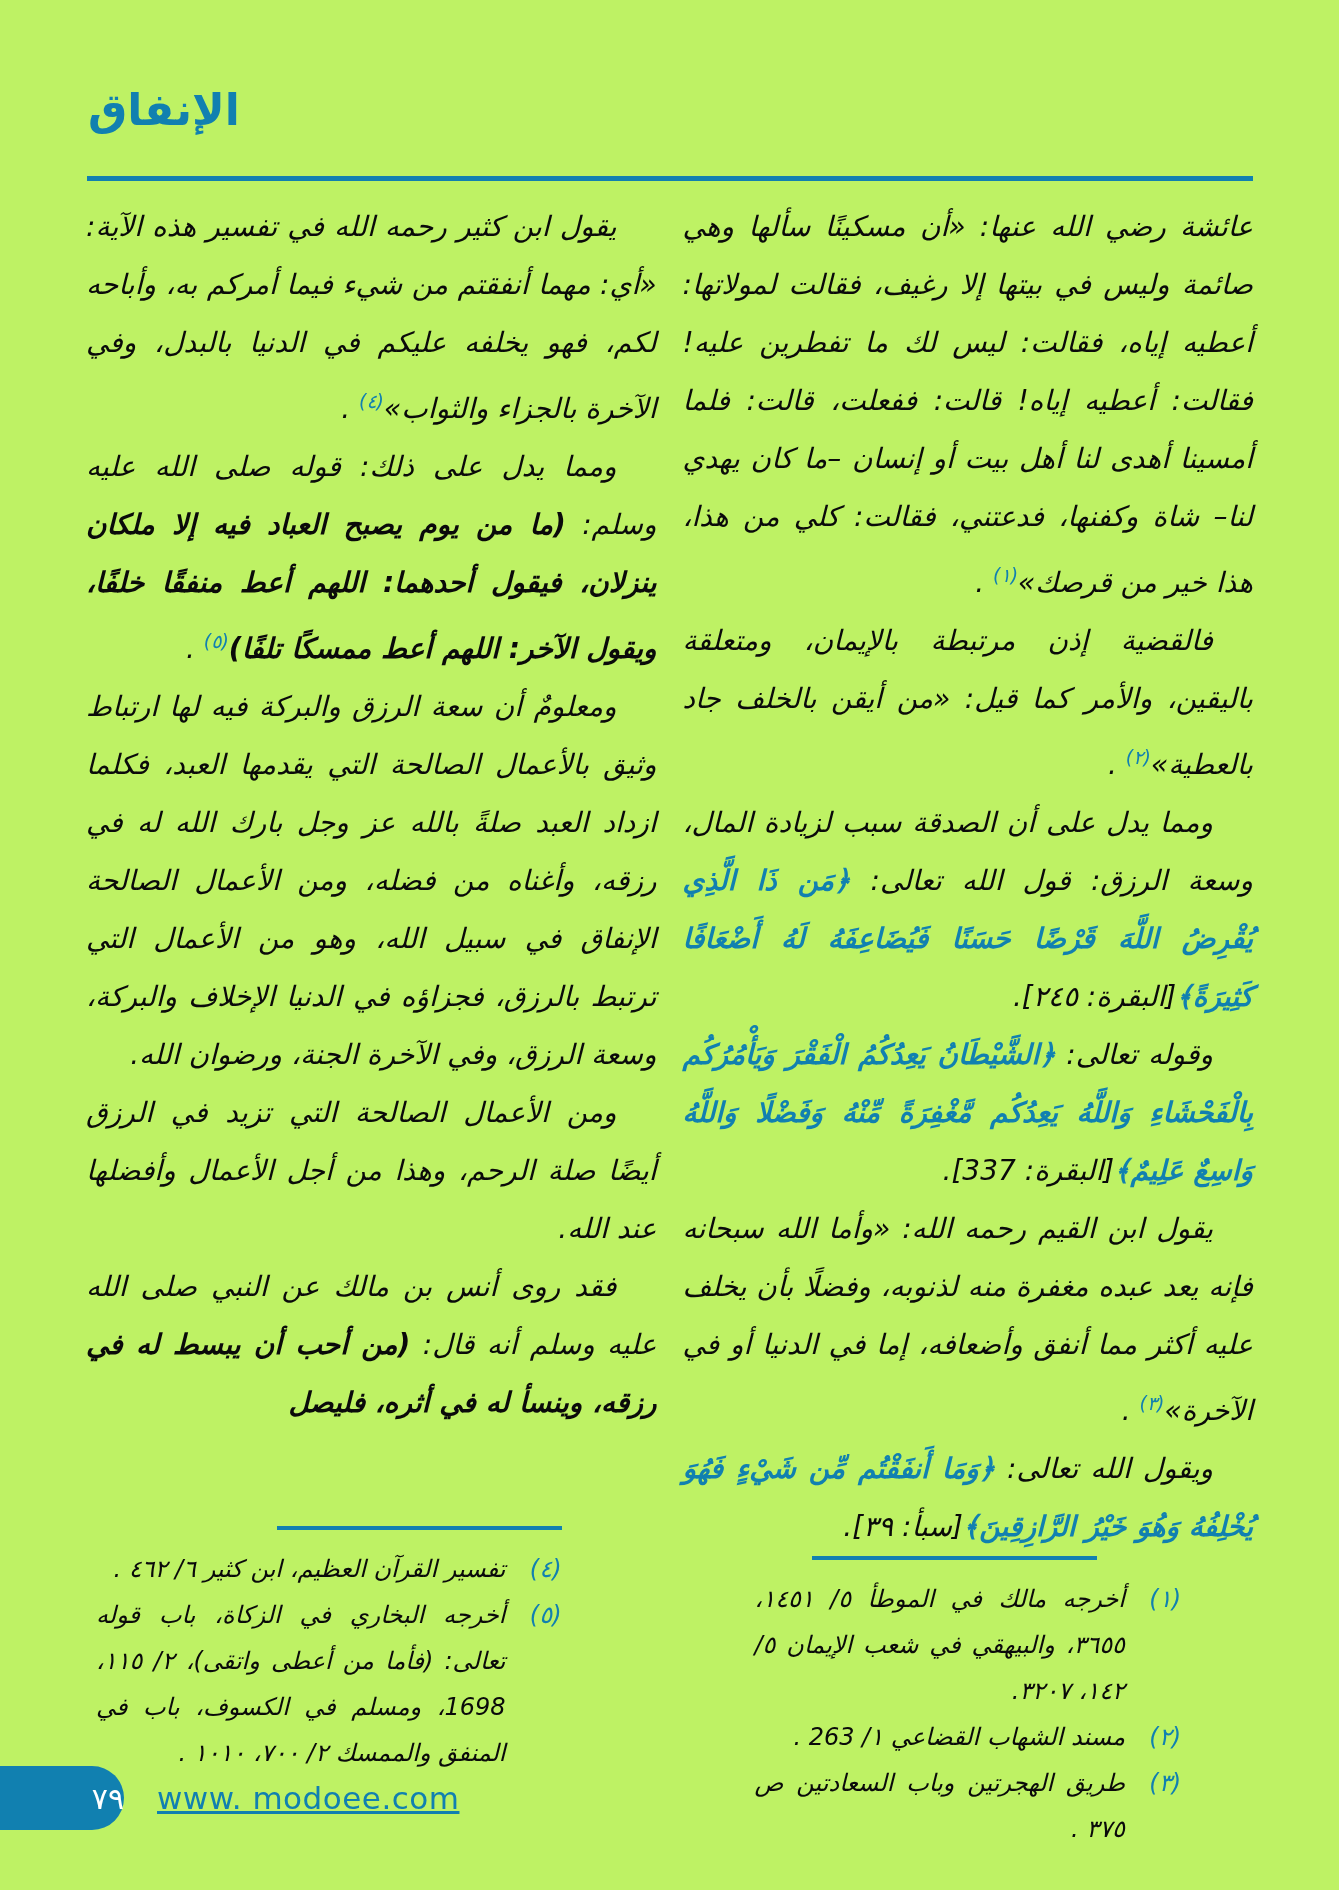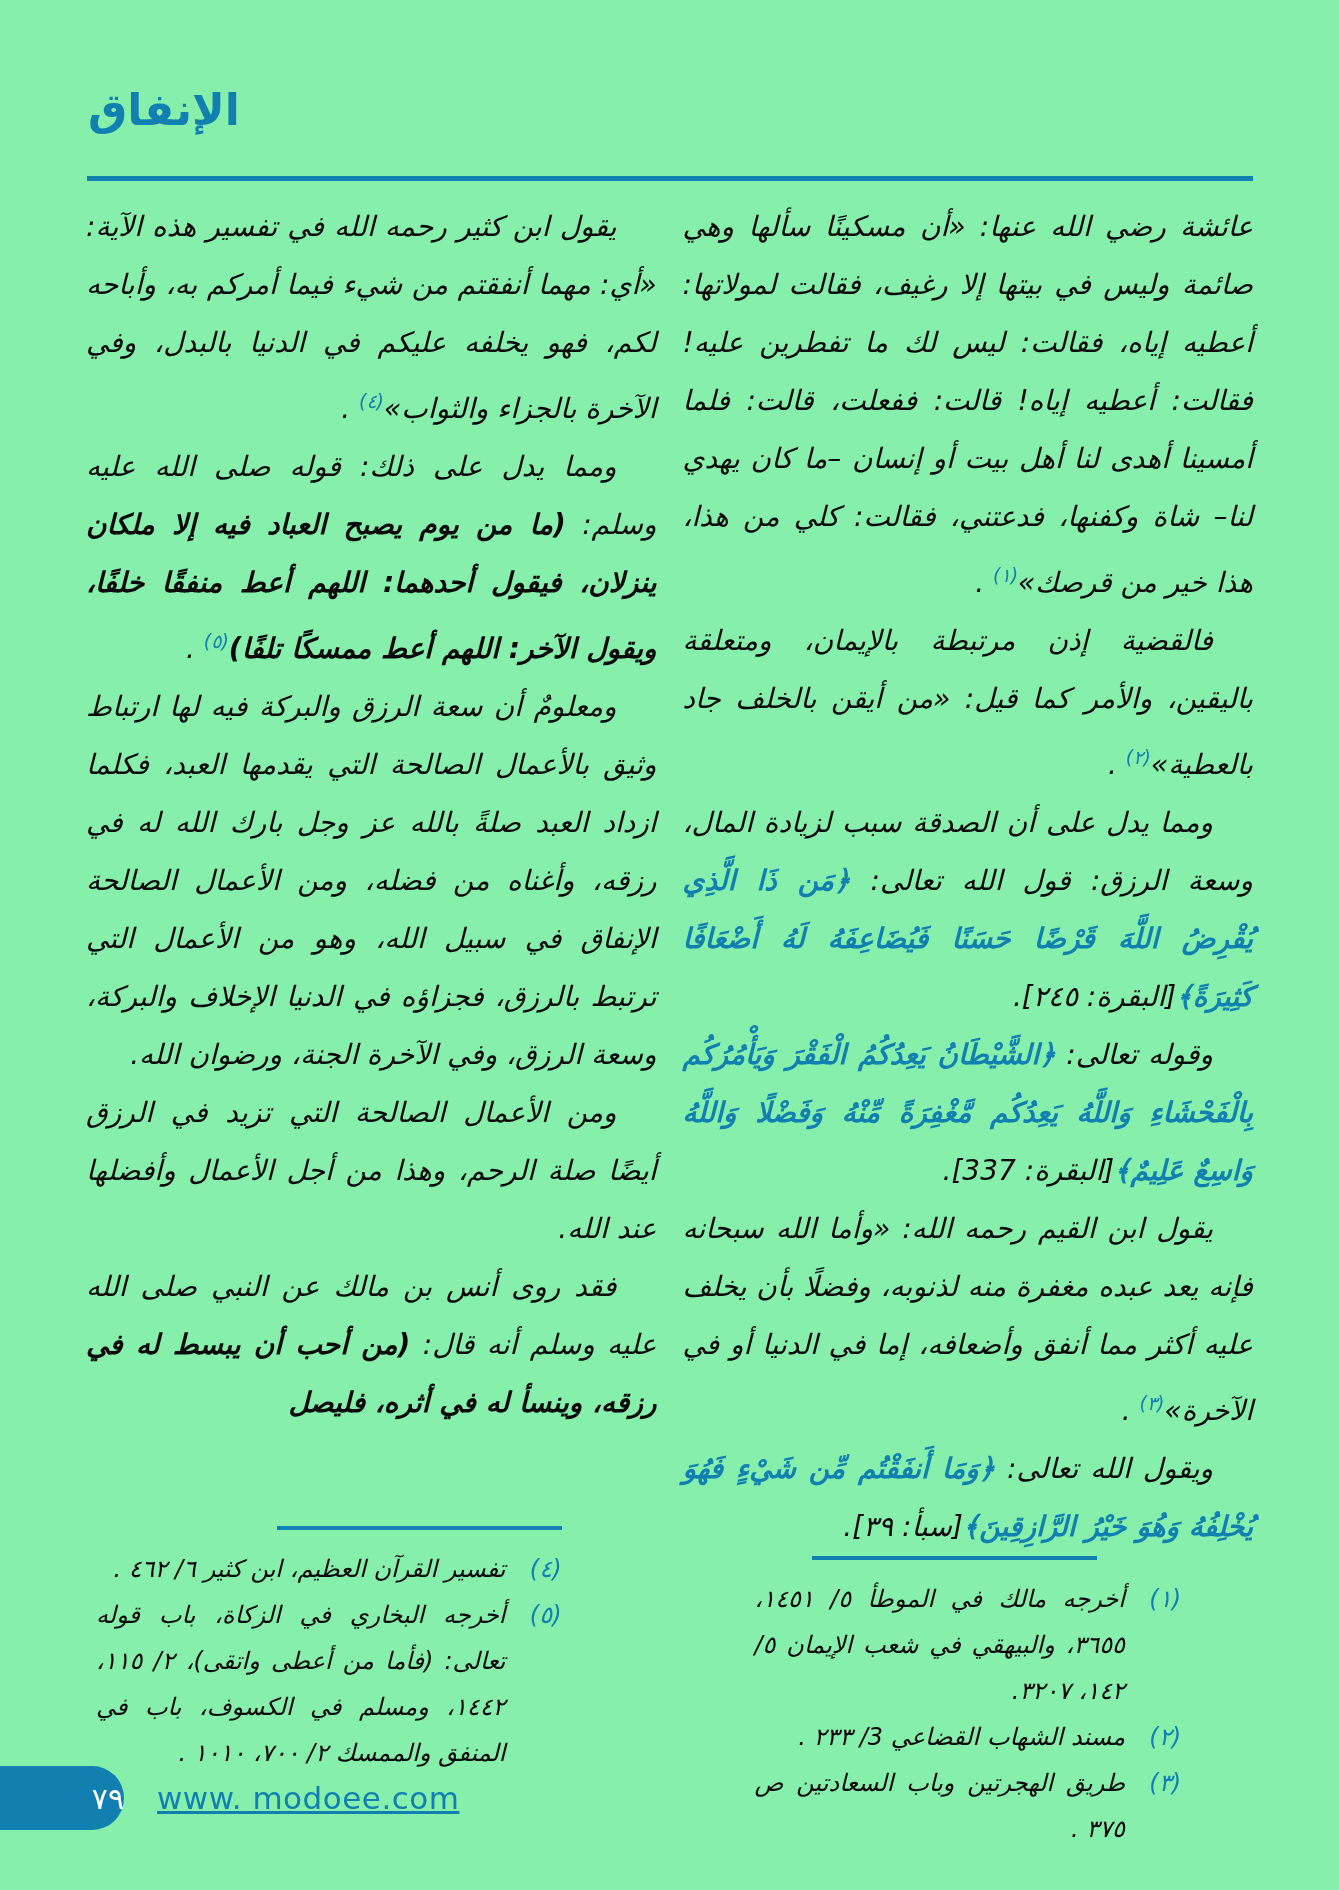--- a/index.html
+++ b/index.html
@@ -1,21 +1,21 @@
 <!DOCTYPE html>
 <html lang="ar" dir="rtl" style="--accent: #1180b0;"><head>
 <meta charset="utf-8">
 <style>
   :root{ --accent:#1180b0; --ink:#0a0a0a; }
   html,body{margin:0;padding:0;background:#e8e8e8;}
   .page{
     position:relative;
     width:1339px;height:1890px;
     margin:0 auto;
-    background:#86efac;
+    background:#bef264;
     font-family:"DejaVu Sans",sans-serif;
     direction:rtl;
     overflow:hidden;
   }
   
   .title{
     position:absolute;top:84px;left:88px;
     margin:0;
     font-size:44px;font-weight:bold;
     color:var(--accent);
@@ -105,21 +105,21 @@
         </div>
       <div class="fn-block">
         <div class="fn-rule"></div>
         <div class="fn-list">
             <div class="fn">
               <span class="fn-num">(١)</span>
               <span class="fn-text">أخرجه مالك في الموطأ ٥/ ١٤٥١، ٣٦٥٥، والبيهقي في شعب الإيمان ٥/ ١٤٢، ٣٢٠٧.</span>
             </div>
             <div class="fn">
               <span class="fn-num">(٢)</span>
-              <span class="fn-text">مسند الشهاب القضاعي 3/ ٢٣٣ .</span>
+              <span class="fn-text">مسند الشهاب القضاعي ١/ 263 .</span>
             </div>
             <div class="fn">
               <span class="fn-num">(٣)</span>
               <span class="fn-text">طريق الهجرتين وباب السعادتين ص ٣٧٥ .</span>
             </div>
           </div>
       </div>
     </section>
     <section class="col col-left">
       <div class="col-body">
@@ -131,21 +131,21 @@
         </div>
       <div class="fn-block">
         <div class="fn-rule"></div>
         <div class="fn-list">
             <div class="fn">
               <span class="fn-num">(٤)</span>
               <span class="fn-text">تفسير القرآن العظيم، ابن كثير ٦/ ٤٦٢ .</span>
             </div>
             <div class="fn">
               <span class="fn-num">(٥)</span>
-              <span class="fn-text">أخرجه البخاري في الزكاة، باب قوله تعالى: (فأما من أعطى واتقى)، ٢/ ١١٥، ١٤٤٢، ومسلم في الكسوف، باب في المنفق والممسك ٢/ ٧٠٠، ١٠١٠ .</span>
+              <span class="fn-text">أخرجه البخاري في الزكاة، باب قوله تعالى: (فأما من أعطى واتقى)، ٢/ ١١٥، 1698، ومسلم في الكسوف، باب في المنفق والممسك ٢/ ٧٠٠، ١٠١٠ .</span>
             </div>
           </div>
       </div>
     </section>
   </main>
 
   <div class="page-pill">
     <span>٧٩</span>
   </div>
   <div class="site">www. modoee.com</div>

